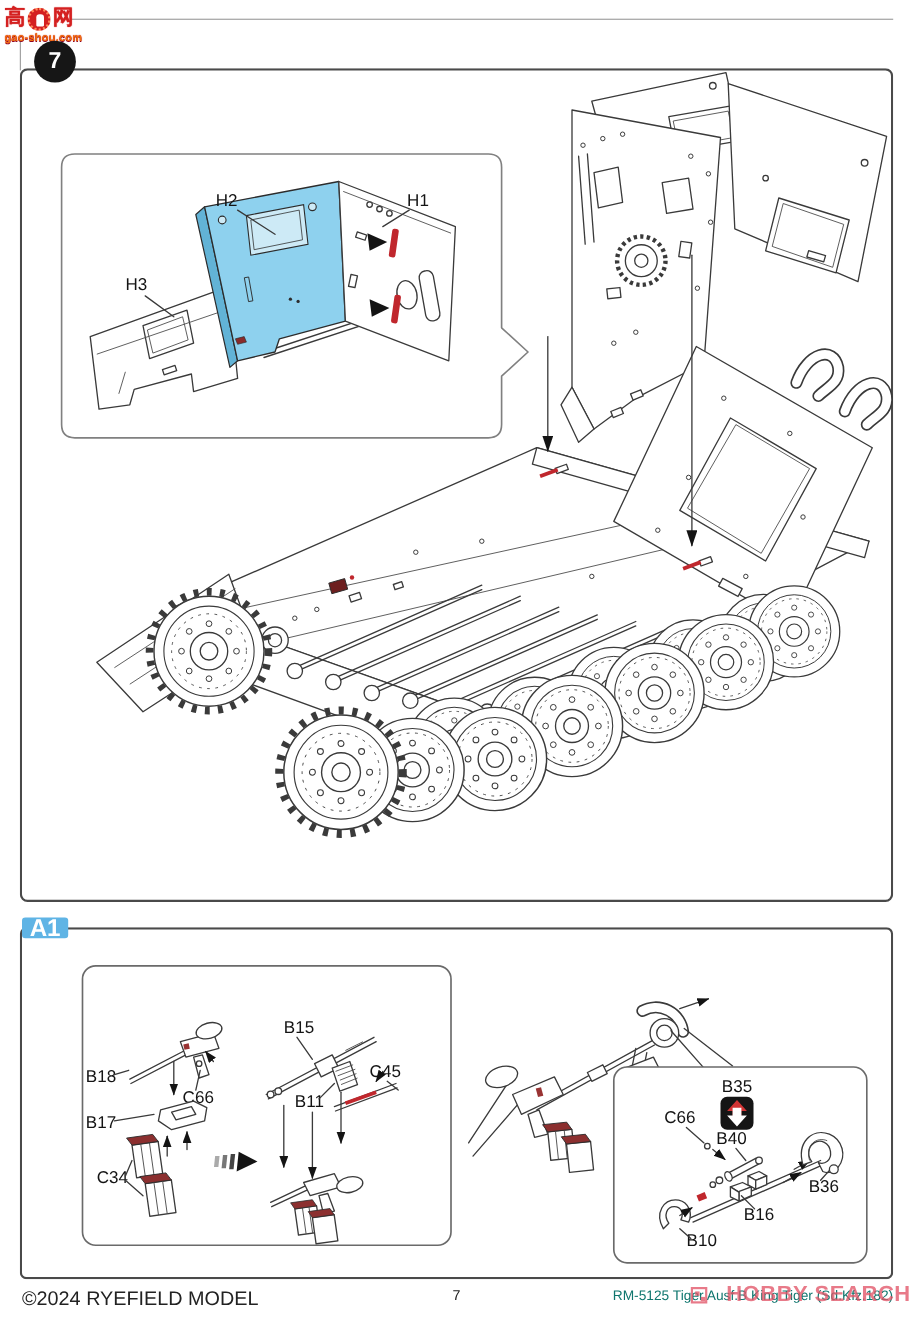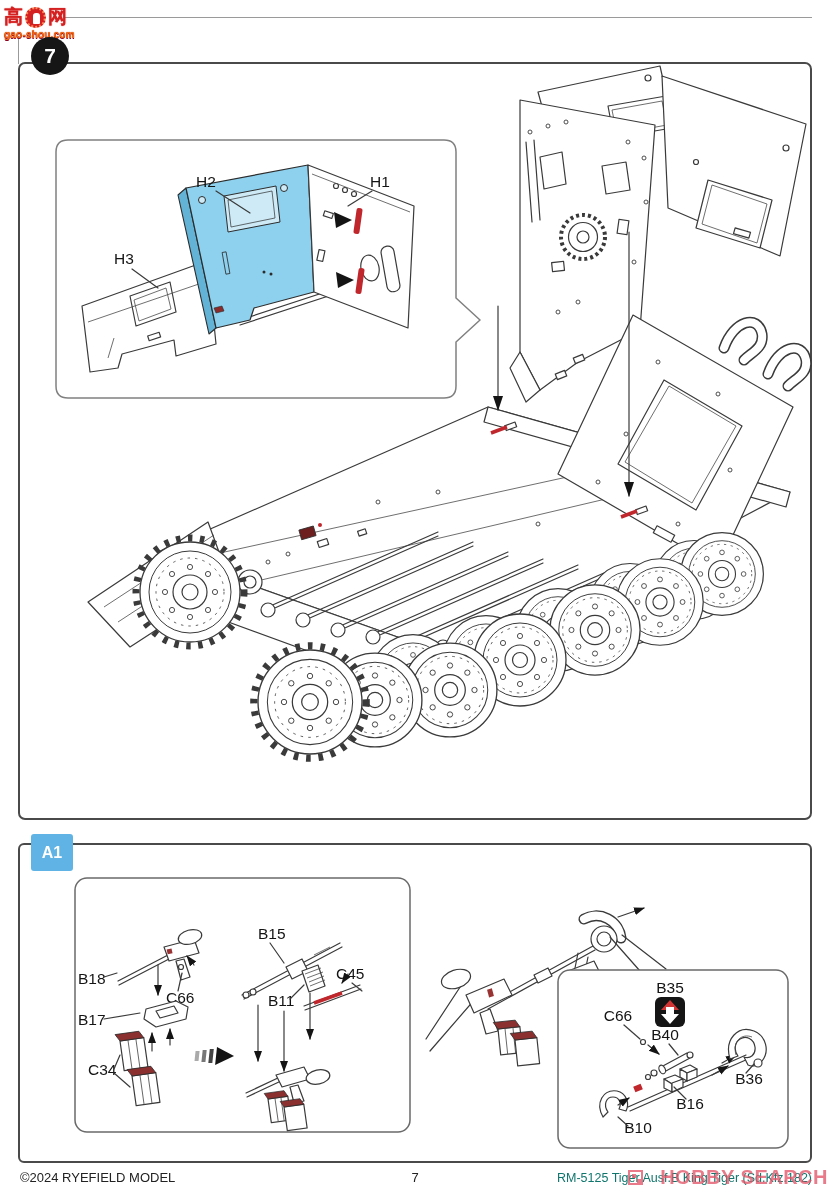--- a/index.html
+++ b/index.html
@@ -18,24 +18,24 @@
   
   .stepbadge{position:absolute;left:31px;top:37px;width:38px;height:38px;border-radius:50%;background:#161616;color:#fff;
     display:flex;align-items:center;justify-content:center;font-size:21px;font-weight:bold;z-index:6}
   
   svg text.lb{font-family:"Liberation Sans",sans-serif;font-size:15.5px;fill:#141414}
   svg .ln{stroke:#3a3a3a;stroke-width:1.2;fill:none;stroke-linejoin:round;stroke-linecap:round}
   svg .fw{fill:#fff;stroke:#3a3a3a;stroke-width:1.2;stroke-linejoin:round}
   svg .thin{stroke:#4a4a4a;stroke-width:.8;fill:none}
   svg .blk{fill:#141414;stroke:none}
   
-  .a1badge{position:absolute;left:31px;top:834px;width:42px;height:37px;background:#5fb4e5;border-radius:3px;color:#fff;
-    display:flex;align-items:center;justify-content:center;font-weight:bold;font-size:16px;z-index:6}
-  
-  .footer-copy{position:absolute;left:20px;top:1170px;font-size:13px;color:#222}
+  .a1badge{position:absolute;left:20px;top:834px;width:42px;height:19px;background:#5fb4e5;border-radius:3px;color:#fff;
+    display:flex;align-items:center;justify-content:center;font-weight:bold;font-size:22px;z-index:6}
+  
+  .footer-copy{position:absolute;left:20px;top:1170px;font-size:18px;color:#222}
   .footer-page{position:absolute;left:0;top:1170px;width:830px;text-align:center;font-size:13px;color:#222}
   .footer-kit{position:absolute;right:18px;top:1171px;font-size:12.5px;color:#0f766e;white-space:nowrap}
   .hswm{position:absolute;right:2px;top:1166px;display:flex;align-items:center;gap:17px;color:#e25668;opacity:.78;z-index:7;
     font-weight:bold;font-size:20px;letter-spacing:.5px;white-space:nowrap}
   .hsicon{display:inline-block;width:15px;height:15px;border:2px solid #e25668;position:relative}
   .hsicon:after{content:"";position:absolute;left:2px;top:2px;width:4px;height:4px;background:#e25668;box-shadow:5px 5px 0 #e25668}
 </style>
 </head>
 <body>
 

